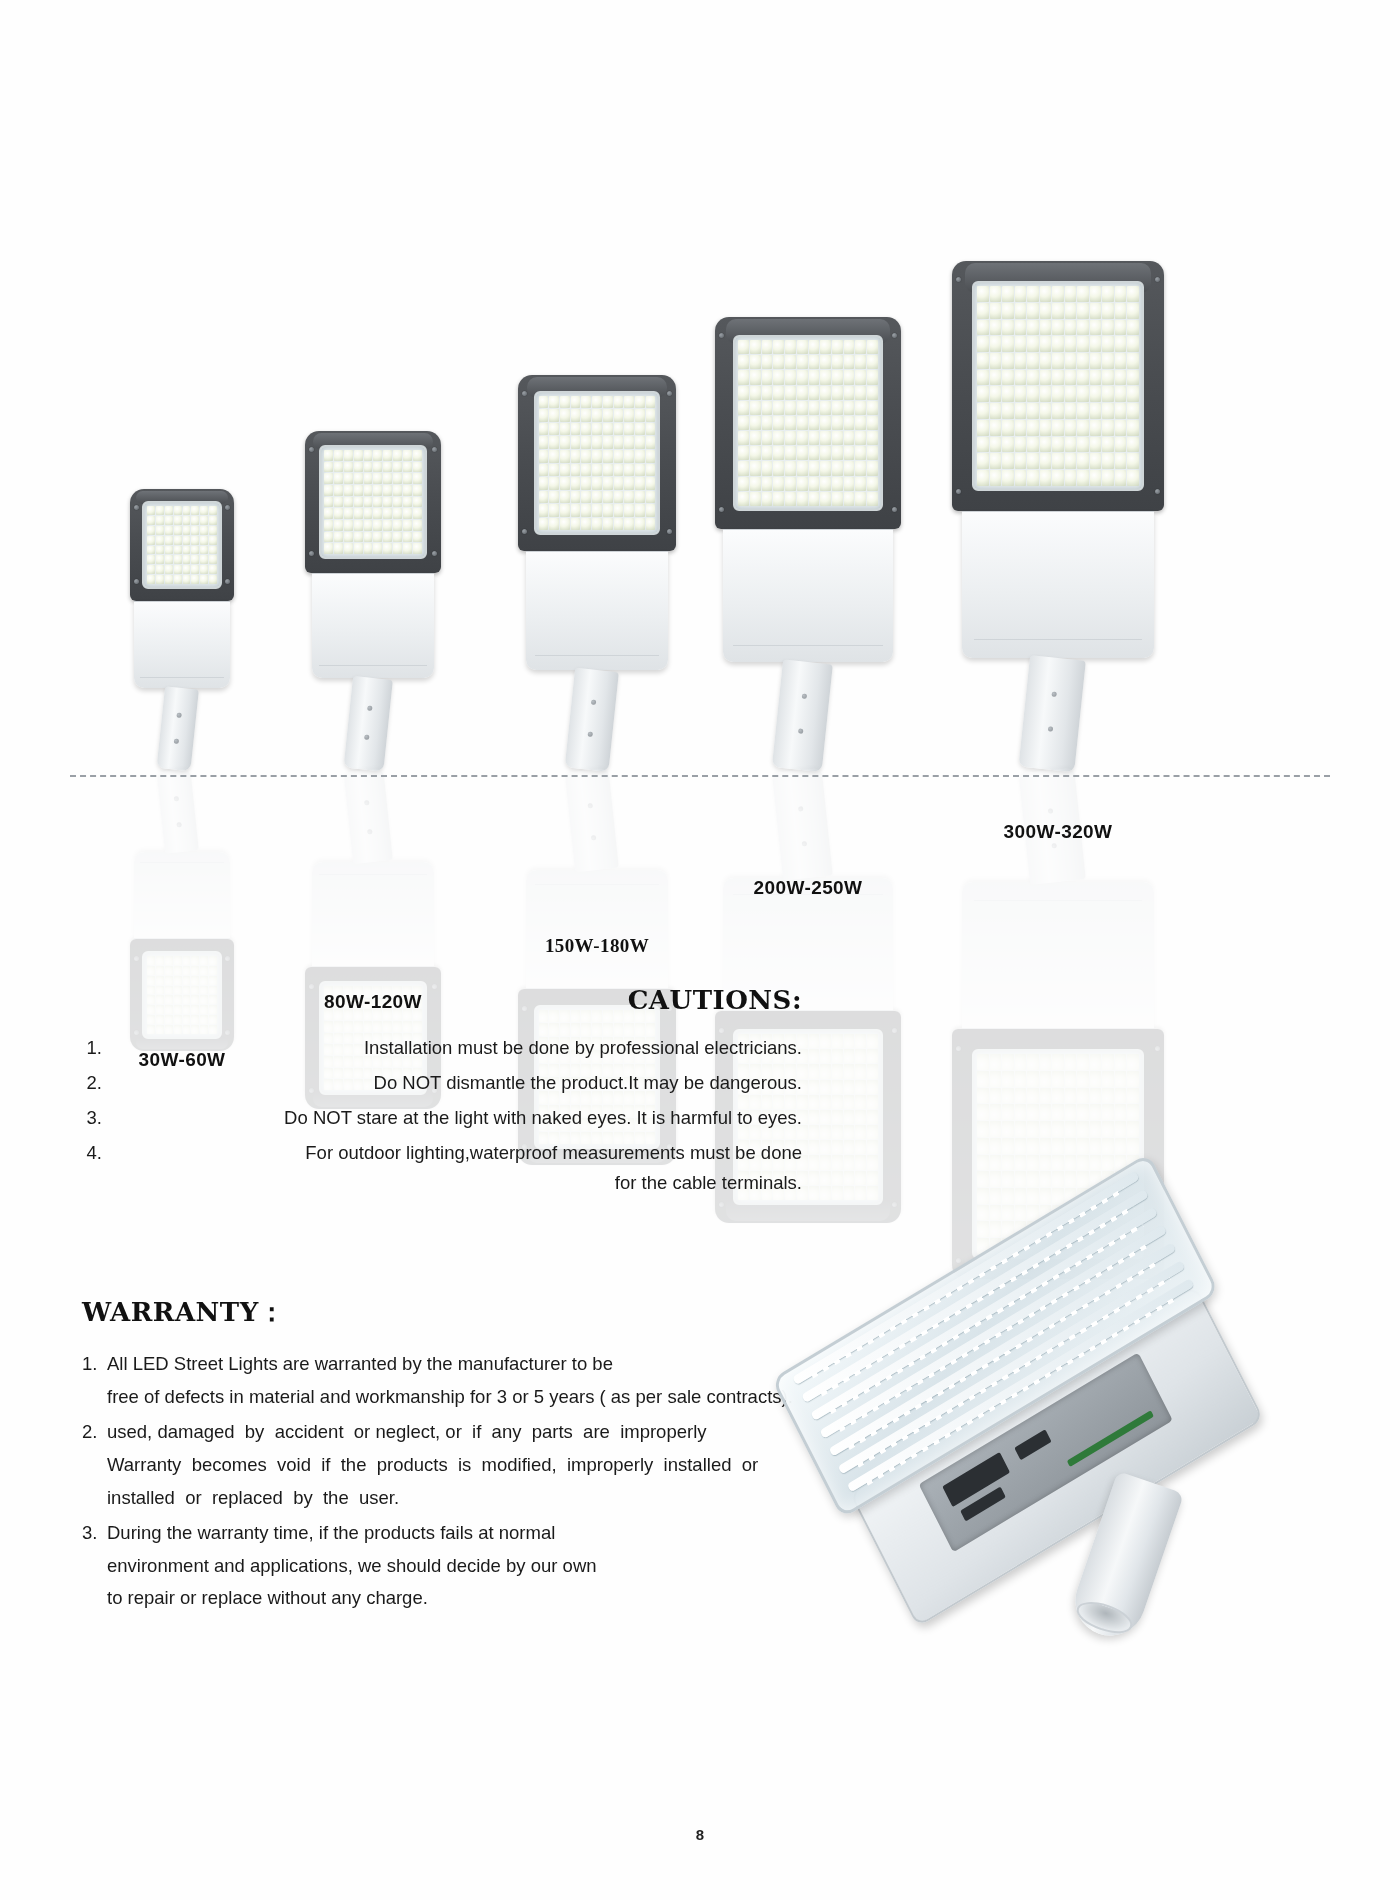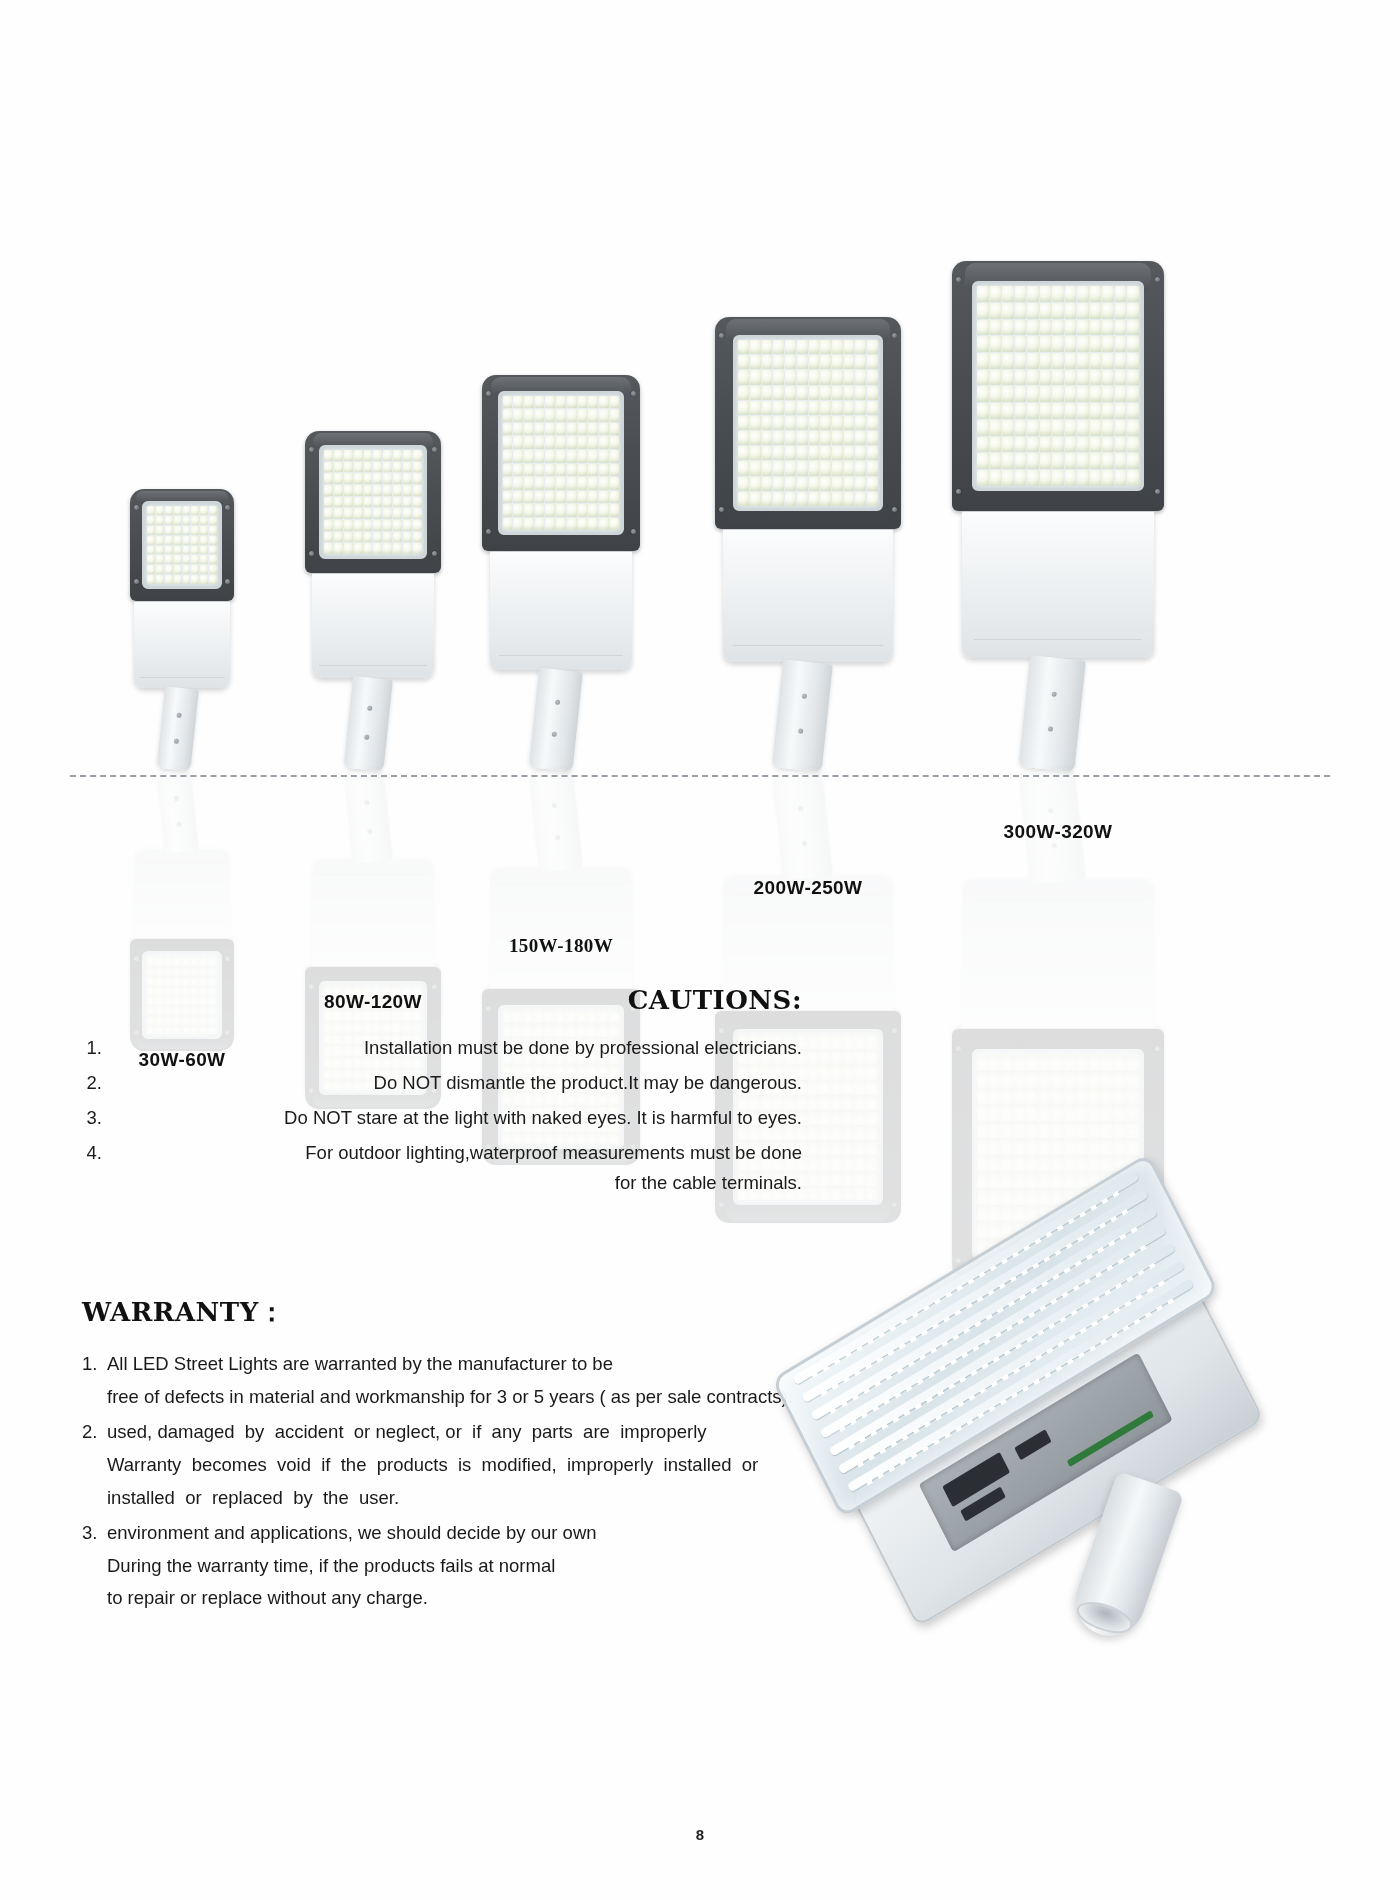--- a/index.html
+++ b/index.html
@@ -695,21 +695,21 @@
               <div class="body" style="width: 122px; height: 104px;"></div>
               <div class="arm" style="width: 40px; height: 92px;">
                 <span class="bolt" style="top: 27.6px;"></span>
                 <span class="bolt" style="top: 57.04px;"></span>
               </div>
             </div>
           </div>
         </div>
         <div class="lamp-label" style="top: 560px;">80W-120W</div>
       </div>
-      <div class="lamp" style="left: 392px; width: 198px; font-family: Liberation Serif, serif;">
+      <div class="lamp" style="left: 428px; width: 198px; font-family: Liberation Serif, serif;">
         <div style="position: relative;">
           <div class="lamp-wrap">
             <div class="head" style="width: 158px; height: 176px;">
               <div class="lens" style="grid-template-columns: repeat(11, 1fr); grid-template-rows: repeat(10, 1fr);">
                 <i class="led"></i>
                 <i class="led"></i>
                 <i class="led"></i>
                 <i class="led"></i>
                 <i class="led"></i>
                 <i class="led"></i>
@@ -1649,22 +1649,22 @@
           <span class="num">2.</span>
           <span class="txt">
             <div>used, damaged  by  accident  or neglect, or  if  any  parts  are  improperly</div>
             <div>Warranty  becomes  void  if  the  products  is  modified,  improperly  installed  or</div>
             <div>installed  or  replaced  by  the  user.</div>
           </span>
         </li>
         <li>
           <span class="num">3.</span>
           <span class="txt">
+            <div>During the warranty time, if the products fails at normal</div>
             <div>environment and applications, we should decide by our own</div>
-            <div>During the warranty time, if the products fails at normal</div>
             <div>to repair or replace without any charge.</div>
           </span>
         </li>
       </ol>
   </div>
 
   <div class="photo">
     <div class="lamp-iso">
       <div class="iso-base">
         <div class="iso-driver">

